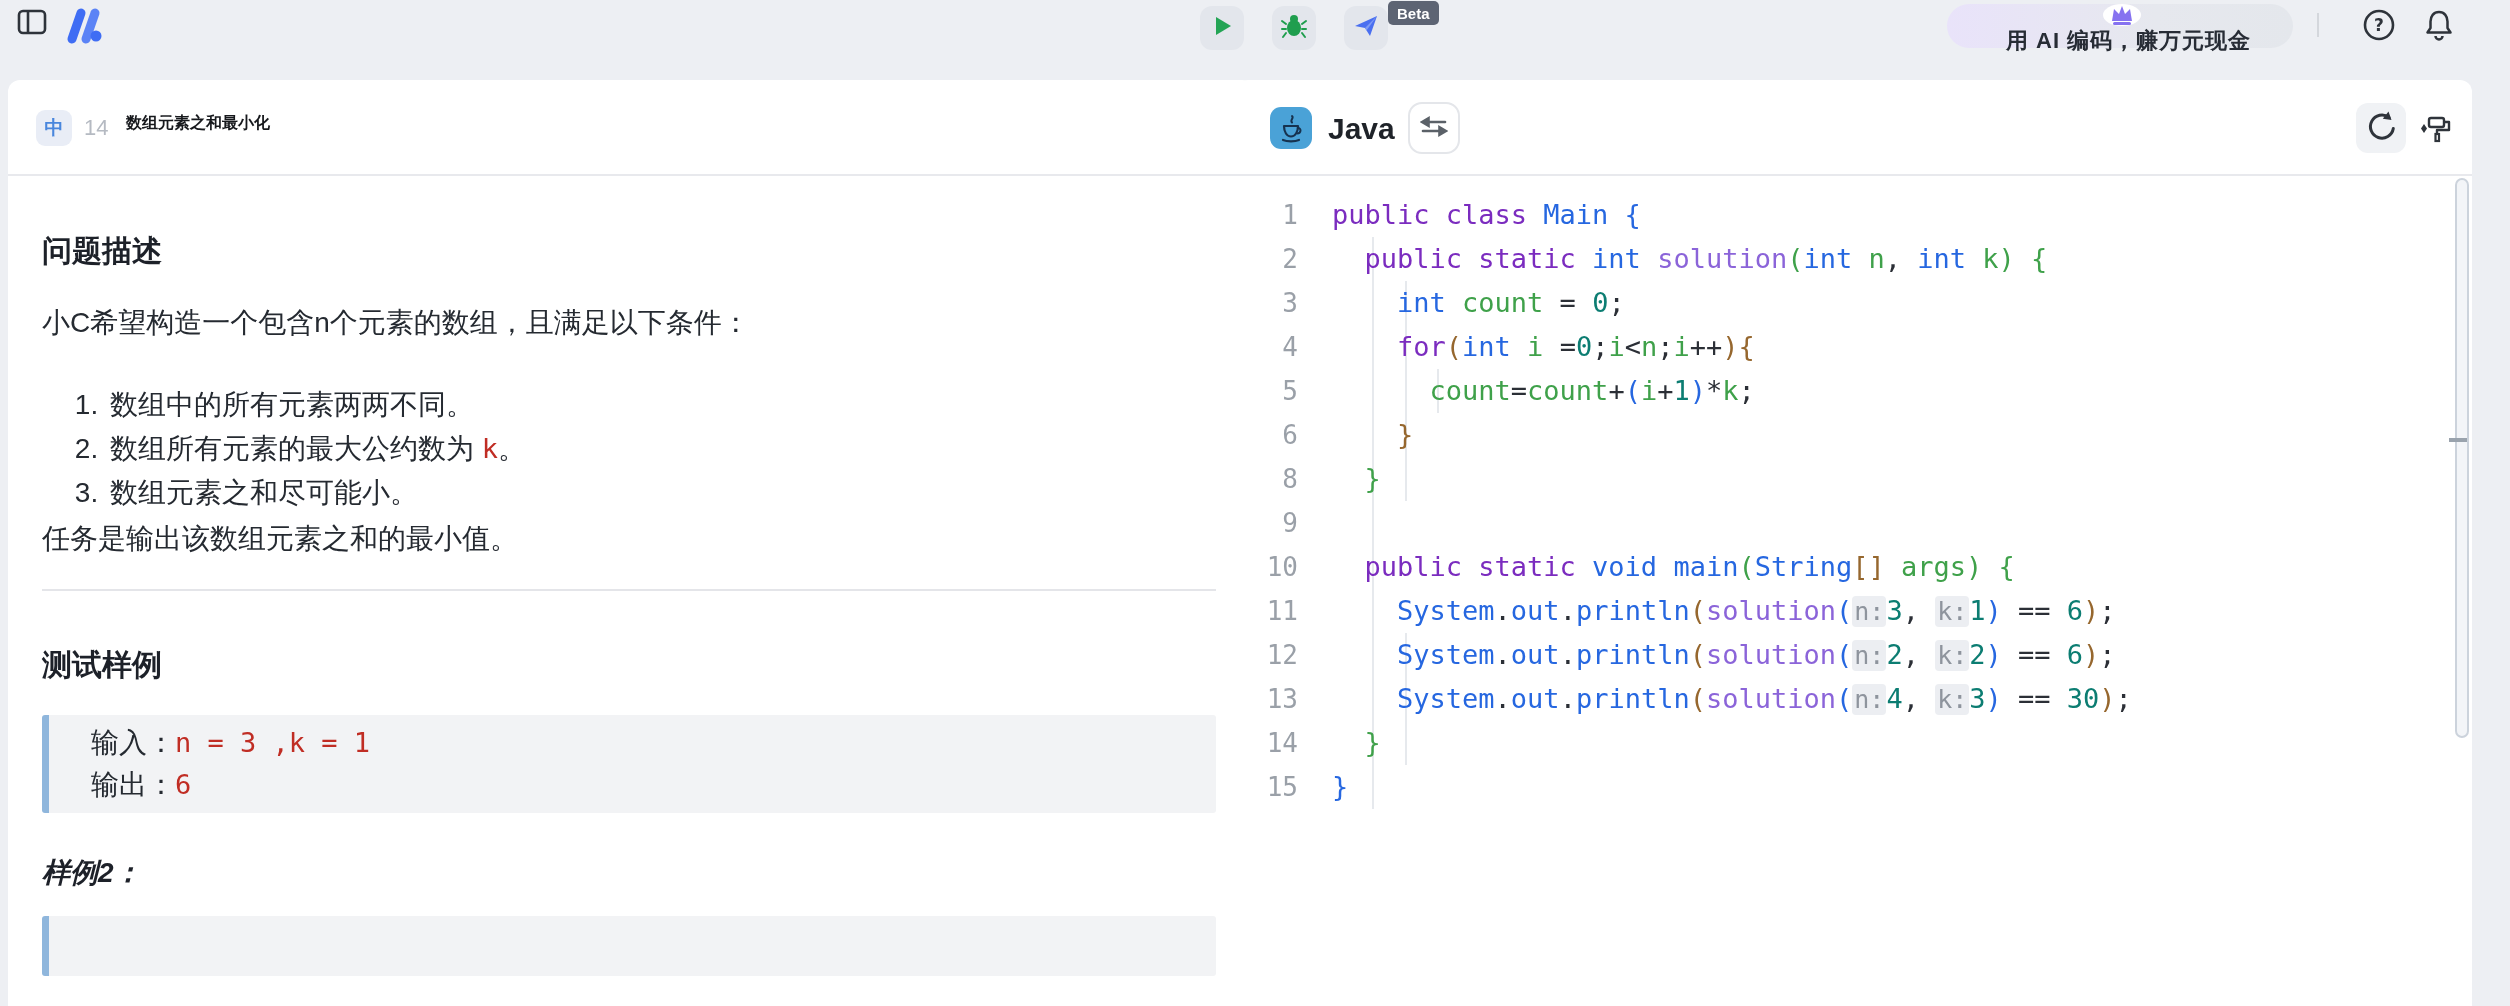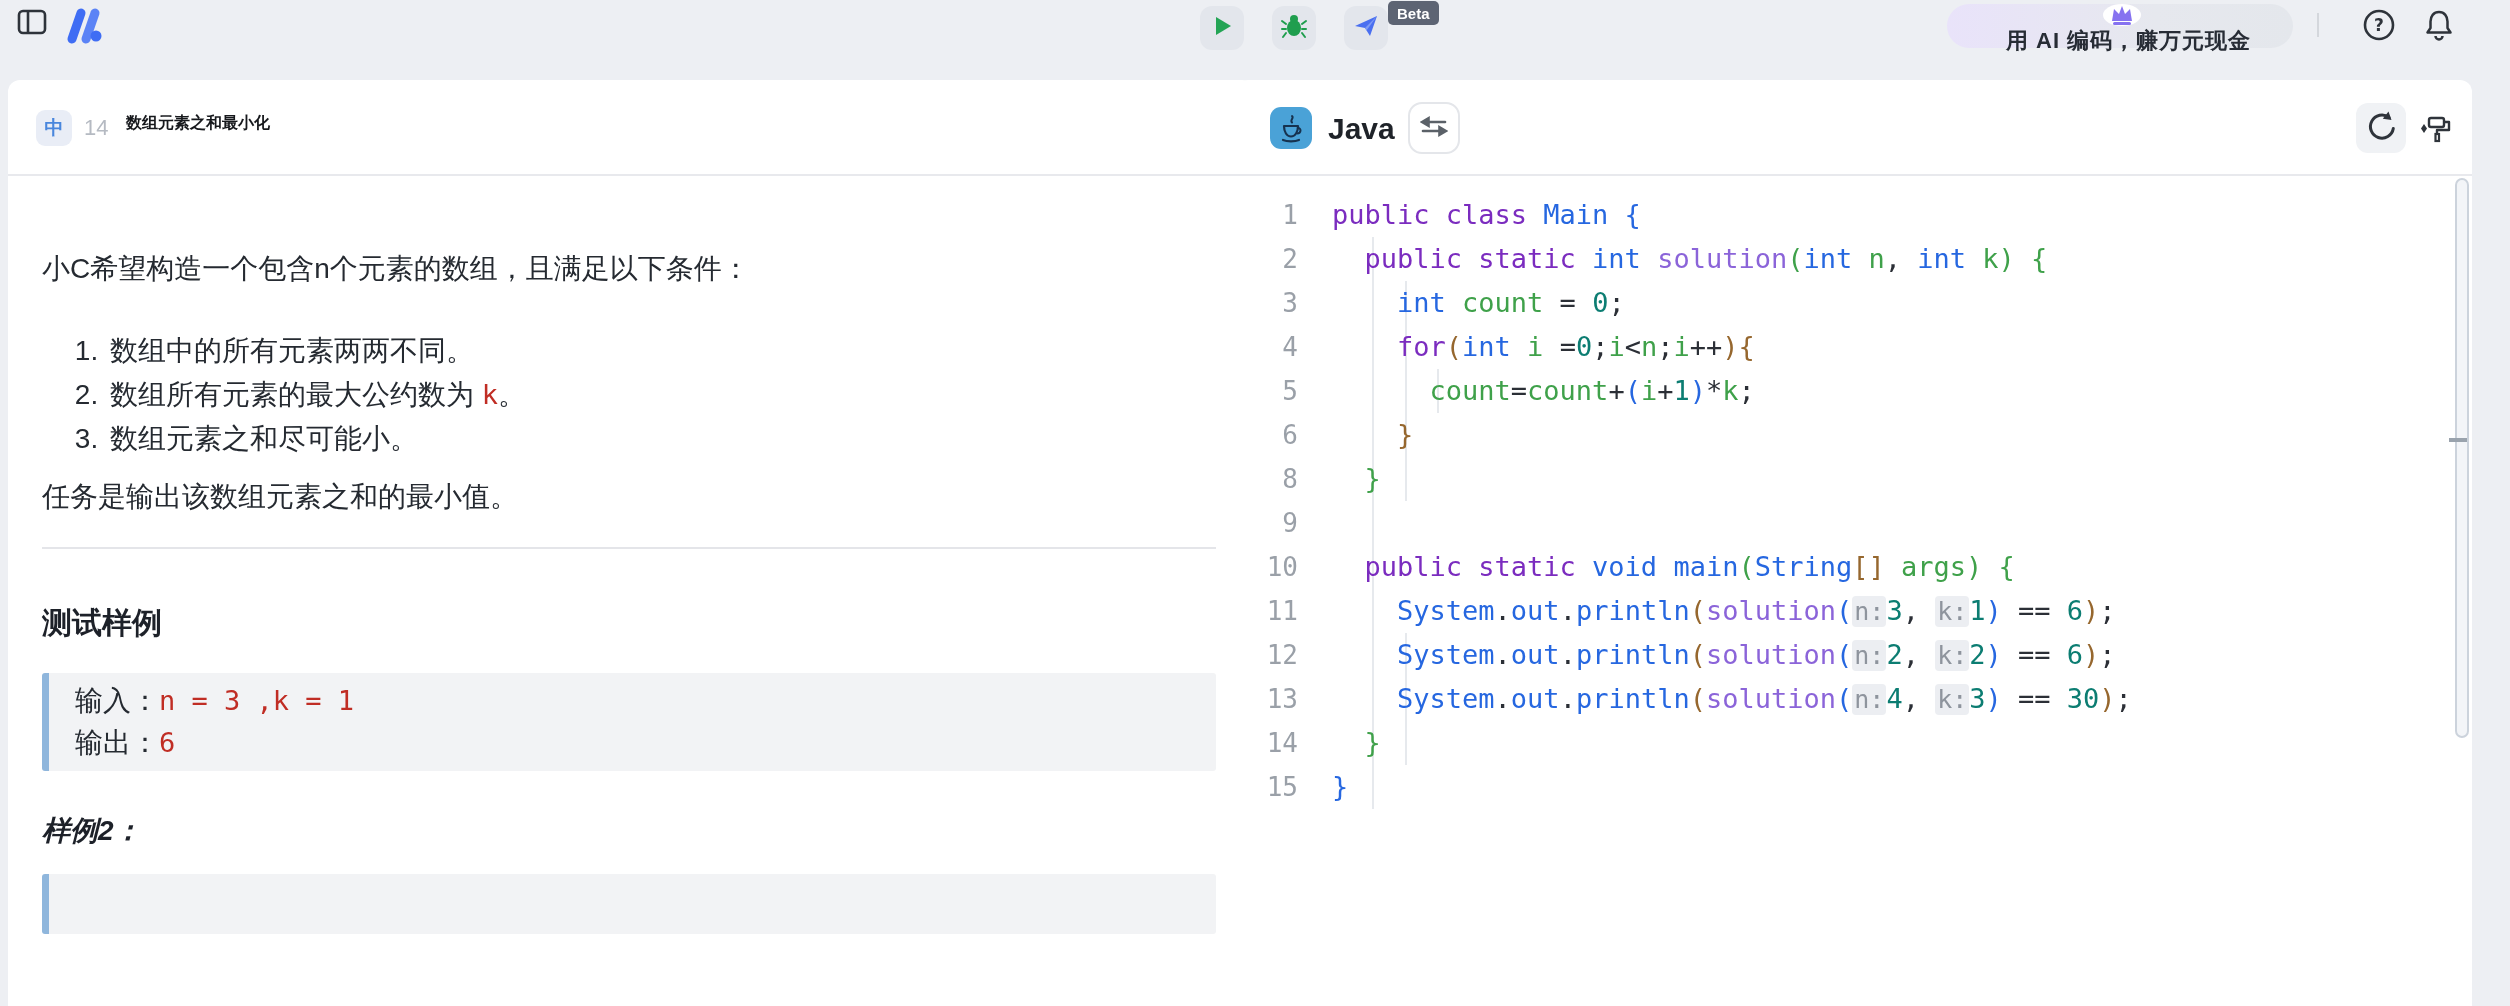--- a/index.html
+++ b/index.html
@@ -48,29 +48,29 @@
   #problem-title  { position:absolute; left:118px; top:33px; font-size:16px; font-weight:bold; color:#16181c; }
 
   
   #problem-content { padding:40px 38px 0 34px; }
   #problem-content h2 { font-size:30px; font-weight:bold; color:#1d2129; line-height:38px; }
   #desc-heading { margin-top:16px; }
   #problem-intro { margin-top:33px; font-size:28px; line-height:40px; }
   #conditions { margin-top:40px; margin-left:64px; font-size:28px; line-height:44px; color:#252a31; }
   #conditions li { padding-left:4px; }
   .inline-code { font-family:"DejaVu Sans Mono","Liberation Mono",monospace; color:#c02d24; font-size:27px; }
-  #problem-task { margin-top:16px; font-size:28px; line-height:40px; }
+  #problem-task { margin-top:4px; font-size:28px; line-height:40px; }
   #content-divider { margin-top:30px; border:none; height:2px; background:#e4e5e9; width:1174px; }
   #samples-heading { margin-top:55px; }
   .sample-label { font-size:28px; font-weight:bold; font-style:italic; line-height:38px; color:#1d2129; }
   #sample1-label { margin-top:34px; }
   #sample2-label { margin-top:41px; }
   .sample-block {
     margin-top:31px; width:1174px; background:#f2f3f5; border-left:7px solid #8fb6dc;
-    border-radius:3px; padding:7px 26px; font-size:28px; line-height:42px;
+    border-radius:3px; padding:7px 42px; font-size:28px; line-height:42px;
   }
   #sample2-block { margin-top:24px; height:60px; }
   .sample-val { font-family:"DejaVu Sans Mono","Liberation Mono",monospace; color:#c02d24; font-size:27px; }
 
   
   #java-icon {
     position:absolute; left:34px; top:27px; width:42px; height:42px; border-radius:11px;
     background:#4aa2d7; display:flex; align-items:center; justify-content:center;
   }
   #language-label { position:absolute; left:92px; top:32px; font-size:30px; font-weight:bold; color:#1f2329; }
@@ -191,20 +191,21 @@
 </div>
 
 <section class="panel" id="panel-left">
   <div class="panel-header">
     <div id="difficulty-badge">中</div>
     <div id="problem-number">14</div>
     <div id="problem-title">数组元素之和最小化</div>
   </div>
 
   <div id="problem-content">
+    <h2 id="desc-heading">问题描述</h2>
     <p id="problem-intro">小C希望构造一个包含n个元素的数组，且满足以下条件：</p>
 
     <ol id="conditions">
       <li><span>数组中的所有元素两两不同。</span></li>
       <li><span>数组所有元素的最大公约数为 </span><span class="inline-code">k</span><span>。</span></li>
       <li><span>数组元素之和尽可能小。</span></li>
     </ol>
 
     <p id="problem-task">任务是输出该数组元素之和的最小值。</p>
 

